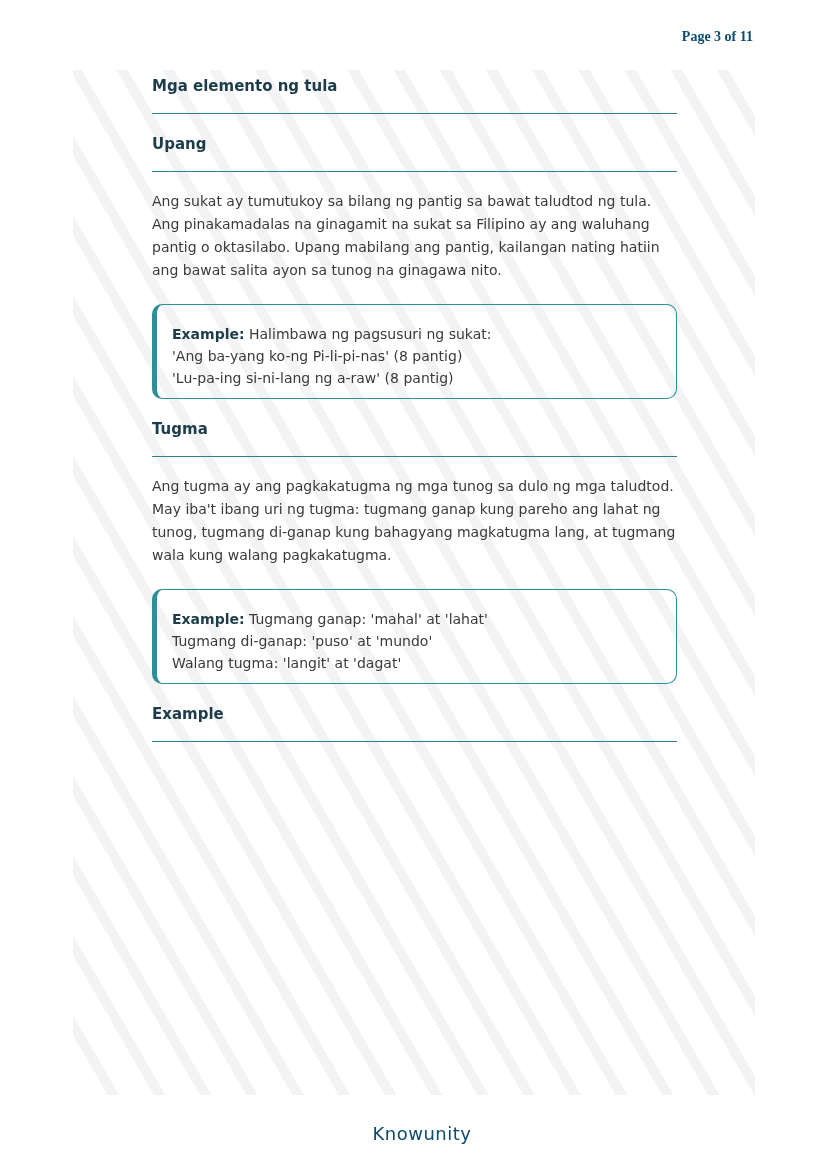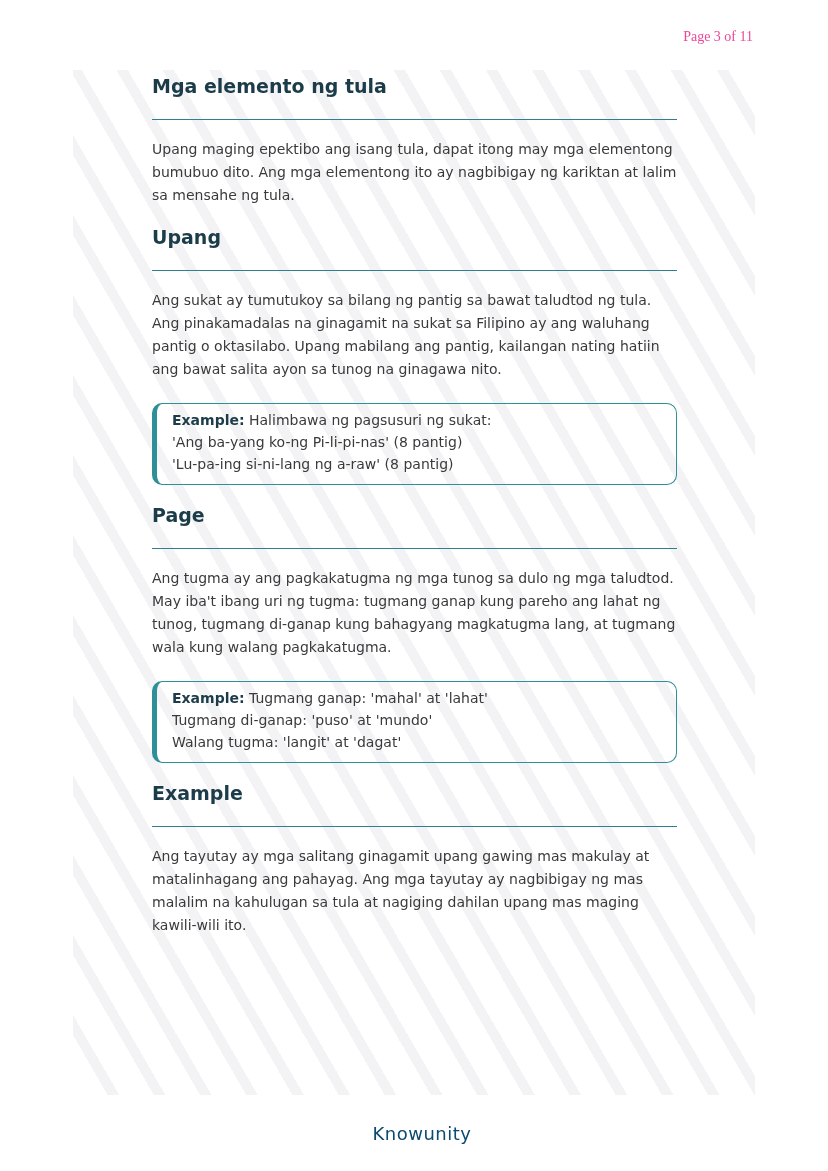--- a/index.html
+++ b/index.html
@@ -26,51 +26,52 @@
       #f1f1f3 40px
     );
     opacity: 0.85;
   }
   .page-indicator {
     position: absolute;
     top: 29px;
     right: 75px;
     font-family: "Liberation Serif", "DejaVu Serif", serif;
     font-size: 14px;
-    color: #ec4899;
+    color: #0c4a6e;
+    font-weight: bold;
   }
   .content {
     position: absolute;
     left: 152px;
     top: 70px;
     width: 525px;
   }
   .sec-heading {
     margin-top: 21px;
-    padding-bottom: 24px;
+    padding-bottom: 18px;
     border-bottom: 1.5px solid #2f7f8e;
-    font-size: 19px;
+    font-size: 15px;
     font-weight: bold;
     color: #1c3c49;
     line-height: 18px;
   }
   .sec:first-child .sec-heading { margin-top: 7px; }
   .sec-para {
     margin-top: 18px;
     font-size: 14px;
     line-height: 23px;
     color: #3a3a3a;
     white-space: pre;
   }
   .example-box {
     margin-top: 22px;
     border: 1.5px solid #2e8f99;
     border-left: 5px solid #2e8f99;
     border-radius: 10px;
-    padding: 5px 16px 9px 15px;
+    padding: 18px 16px 9px 15px;
     background: transparent;
   }
   .example-text {
     font-size: 14px;
     line-height: 22px;
     color: #3a3a3a;
     white-space: pre-line;
   }
   .example-label {
     font-weight: bold;
@@ -91,55 +92,48 @@
 <body>
 
 <div class="page">
   <div class="stripes"></div>
 
   <div class="page-indicator">Page 3 of 11</div>
 
   <div class="content">
   <section class="sec">
     <h2 class="sec-heading">Mga elemento ng tula</h2>
-    <p class="sec-para">Upang maging epektibo ang isang tula, dapat itong may mga elementong
-bumubuo dito. Ang mga elementong ito ay nagbibigay ng kariktan at lalim
-sa mensahe ng tula.</p>
 
   </section>
 
   <section class="sec">
     <h2 class="sec-heading">Upang</h2>
     <p class="sec-para">Ang sukat ay tumutukoy sa bilang ng pantig sa bawat taludtod ng tula.
 Ang pinakamadalas na ginagamit na sukat sa Filipino ay ang waluhang
 pantig o oktasilabo. Upang mabilang ang pantig, kailangan nating hatiin
 ang bawat salita ayon sa tunog na ginagawa nito.</p>
     <div class="example-box">
       <div class="example-text"><strong class="example-label">Example:</strong><span class="example-rest"> Halimbawa ng pagsusuri ng sukat:
 'Ang ba-yang ko-ng Pi-li-pi-nas' (8 pantig)
 'Lu-pa-ing si-ni-lang ng a-raw' (8 pantig)</span></div>
     </div>
   </section>
 
   <section class="sec">
-    <h2 class="sec-heading">Page</h2>
+    <h2 class="sec-heading">Tugma</h2>
     <p class="sec-para">Ang tugma ay ang pagkakatugma ng mga tunog sa dulo ng mga taludtod.
 May iba't ibang uri ng tugma: tugmang ganap kung pareho ang lahat ng
 tunog, tugmang di-ganap kung bahagyang magkatugma lang, at tugmang
 wala kung walang pagkakatugma.</p>
     <div class="example-box">
       <div class="example-text"><strong class="example-label">Example:</strong><span class="example-rest"> Tugmang ganap: 'mahal' at 'lahat'
 Tugmang di-ganap: 'puso' at 'mundo'
 Walang tugma: 'langit' at 'dagat'</span></div>
     </div>
   </section>
 
   <section class="sec">
     <h2 class="sec-heading">Example</h2>
-    <p class="sec-para">Ang tayutay ay mga salitang ginagamit upang gawing mas makulay at
-matalinhagang ang pahayag. Ang mga tayutay ay nagbibigay ng mas
-malalim na kahulugan sa tula at nagiging dahilan upang mas maging
-kawili-wili ito.</p>
   </section>
 </div>
 
   <div class="footer-brand">Knowunity</div>
 </div>
 
 </body></html>

